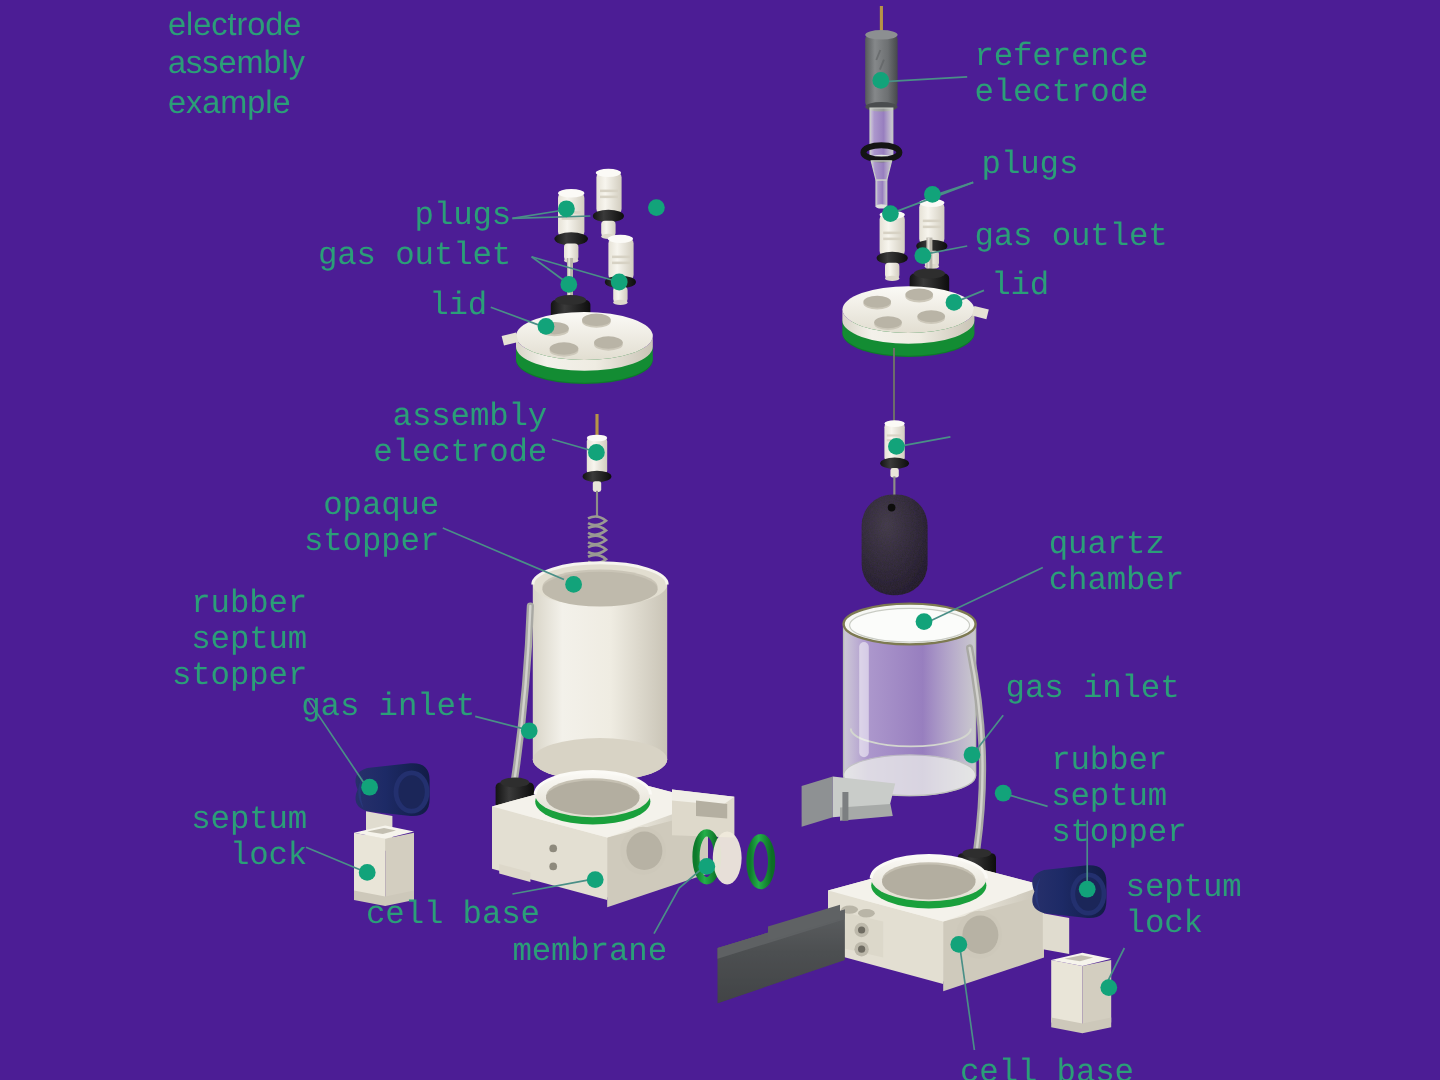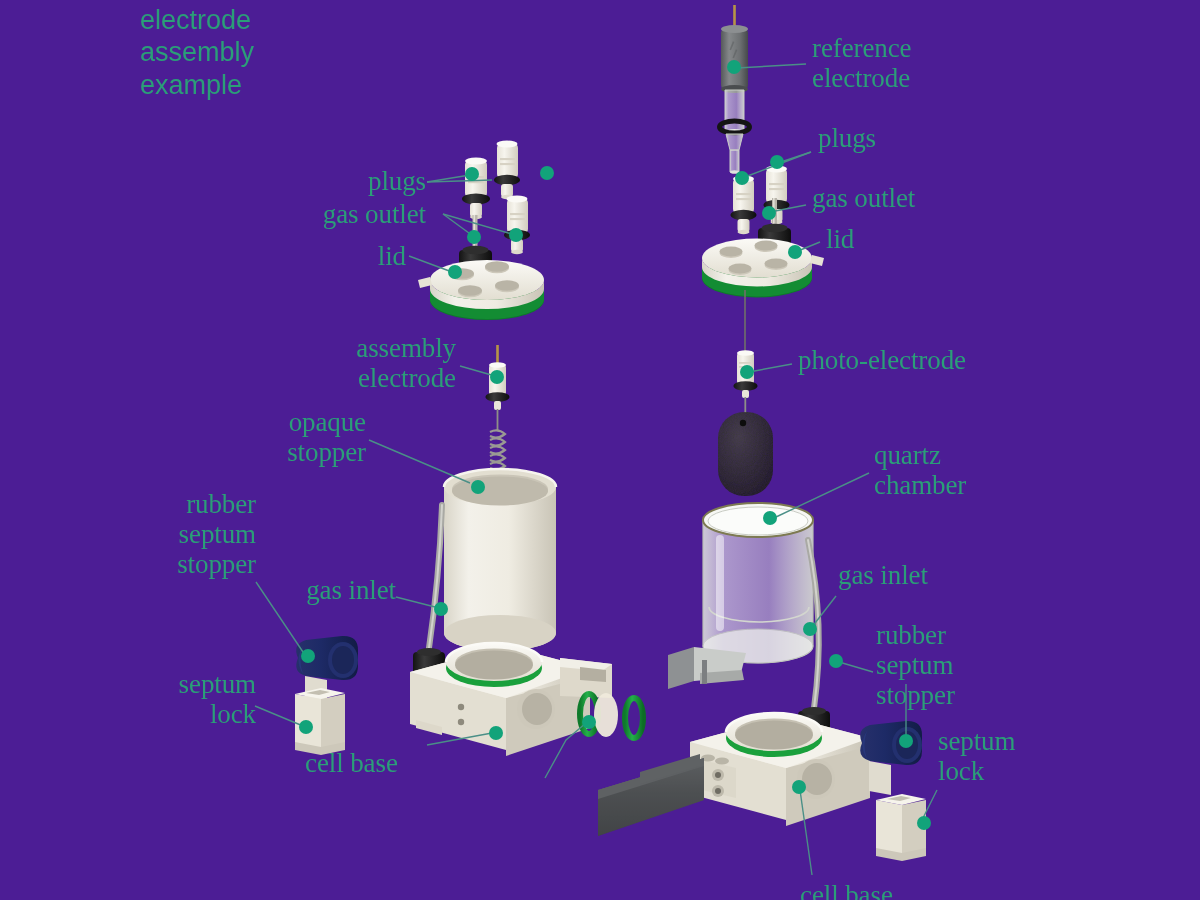--- a/index.html
+++ b/index.html
@@ -18,21 +18,21 @@
   #svgroot {
     position: absolute;
     left: 0; top: 0;
     width: 1200px;
     height: 900px;
   }
   
   .label {
     position: absolute;
     color: #2b9e78;
-    font-family: Liberation Serif, serif;
+    font-family: Liberation Mono, monospace;
     font-size: 27px;
     line-height: 1.12;
     white-space: pre;
     letter-spacing: -0.1px;
     font-weight: 400;
   }
   .label.r { text-align: right; }
   .label.l { text-align: left; }
 
   .title {
@@ -490,27 +490,27 @@
 electrode</div>
   <div class="label r" style="left:176px; top:407px; width:190px;">opaque
 stopper</div>
   <div class="label r" style="left:86px; top:489px; width:170px;">rubber
 septum
 stopper</div>
   <div class="label r" style="left:226px; top:575px; width:170px;">gas inlet</div>
   <div class="label r" style="left:96px; top:669px; width:160px;">septum
 lock</div>
   <div class="label l" style="left:305px; top:748px; width:170px;">cell base</div>
+  <div class="label l" style="left:427px; top:779px; width:200px;">membrane</div>
 
   <div class="label l" style="left:812px; top:33px; width:260px;">reference
 electrode</div>
   <div class="label l" style="left:818px; top:123px; width:150px;">plugs</div>
   <div class="label l" style="left:812px; top:183px; width:200px;">gas outlet</div>
   <div class="label l" style="left:826px; top:224px; width:120px;">lid</div>
-  <div class="label l" style="left:798px; top:345px; width:280px;">photo-electrode</div>
   <div class="label l" style="left:874px; top:440px; width:200px;">quartz
 chamber</div>
   <div class="label l" style="left:838px; top:560px; width:170px;">gas inlet</div>
   <div class="label l" style="left:876px; top:620px; width:190px;">rubber
 septum
 stopper</div>
   <div class="label l" style="left:938px; top:726px; width:180px;">septum
 lock</div>
   <div class="label l" style="left:800px; top:880px; width:180px;">cell base</div>
 

